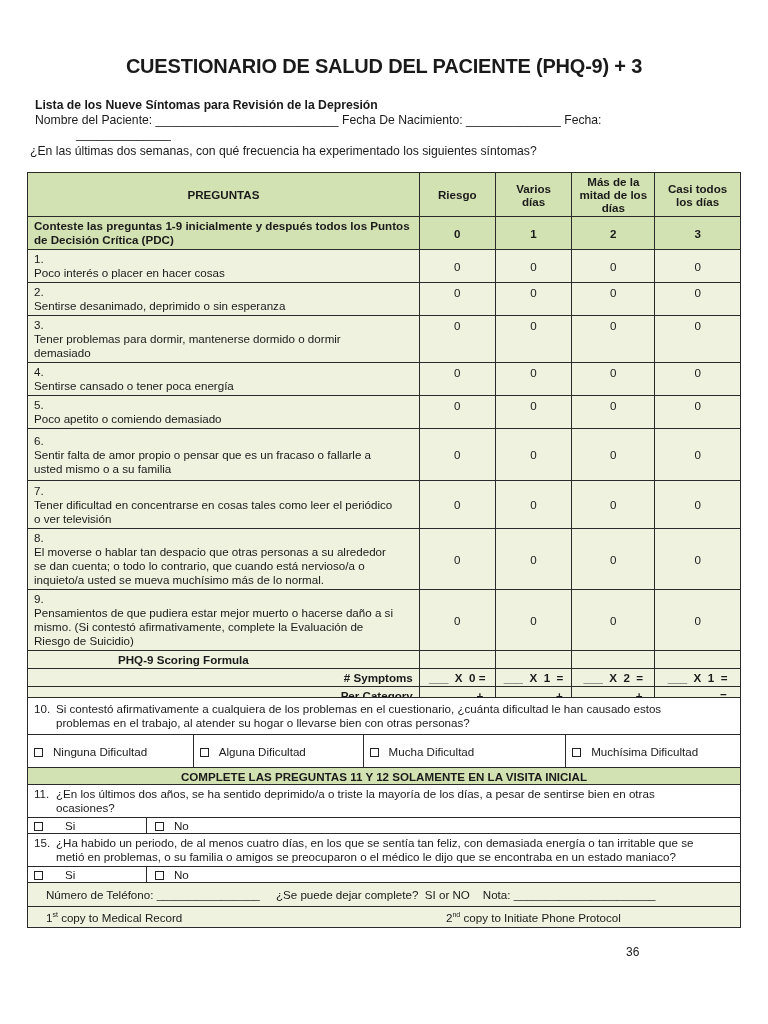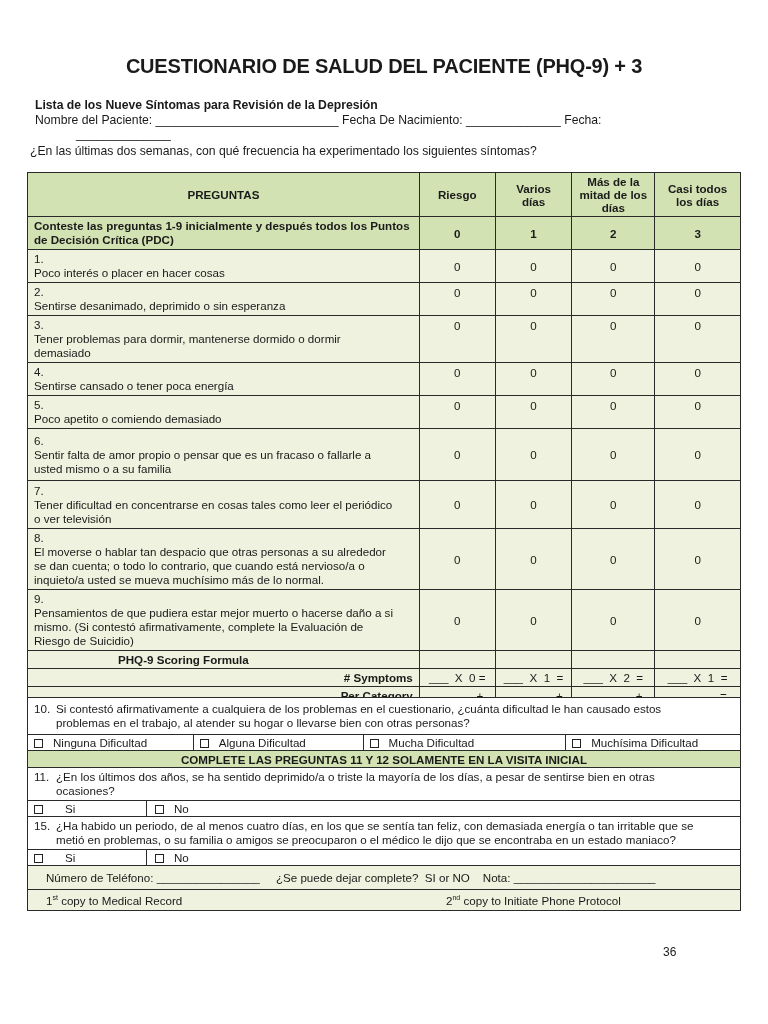--- a/index.html
+++ b/index.html
@@ -16,28 +16,28 @@
   td { border: 1px solid #2a2a2a; vertical-align: middle; }
   .hdr { background: #d3e2b3; font-weight: bold; }
   .row { background: #eef2de; }
   .white { background: #ffffff; }
   .c { text-align: center; }
   .qtext { padding: 2px 6px 2px 6px; line-height: 14px; }
   .qnum { display: inline-block; width: 19px; vertical-align: top; }
   .qbody { display: inline-block; width: 360px; vertical-align: top; }
   .top { vertical-align: top; padding-top: 3px; }
   .right { text-align: right; padding-right: 6px; }
-  .fill { white-space: pre; font-weight: normal; }
+  .fill { white-space: pre; font-weight: bold; }
   .note { padding: 2px 6px; line-height: 14px; }
   .note .qnum { width: 22px; }
   .note .qbody { width: 650px; }
   .cb { display: inline-block; width: 9px; height: 9px; border: 1px solid #222; margin: 0 10px 0 4px; vertical-align: -1px; background: #fff; }
   .opt { padding: 1px 2px; white-space: nowrap; }
   sup { font-size: 7px; }
-  .page-num { position: absolute; top: 945px; left: 663px; font-size: 12px; }
+  .page-num { position: absolute; top: 945px; left: 626px; font-size: 12px; }
 </style>
 </head>
 <body>
 
 <div class="title">CUESTIONARIO DE SALUD DEL PACIENTE (PHQ-9) + 3</div>
 <div class="subhead">Lista de los Nueve Síntomas para Revisión de la Depresión</div>
 <div class="line2">Nombre del Paciente: ___________________________ Fecha De Nacimiento: ______________ Fecha:</div>
 <div class="line3">______________</div>
 <div class="line4">¿En las últimas dos semanas, con qué frecuencia ha experimentado los siguientes síntomas?</div>
 
@@ -177,21 +177,21 @@
       <col style="width:166px">
       <col style="width:170px">
       <col style="width:203px">
       <col style="width:175px">
     </colgroup>
 
   <tbody>
       <tr class="white" style="height:37px">
     <td colspan="4" class="note"><span class="qnum">10.</span><span class="qbody">Si contestó afirmativamente a cualquiera de los problemas en el cuestionario, ¿cuánta dificultad le han causado estos problemas en el trabajo, al atender su hogar o llevarse bien con otras personas?</span></td>
   </tr>
-  <tr class="white" style="height:16px">
+  <tr class="white" style="height:33px">
     <td class="opt"><span class="cb"></span><span>Ninguna Dificultad</span></td>
     <td class="opt"><span class="cb"></span><span>Alguna Dificultad</span></td>
     <td class="opt"><span class="cb"></span><span>Mucha Dificultad</span></td>
     <td class="opt"><span class="cb"></span><span>Muchísima Dificultad</span></td>
   </tr>
   <tr class="hdr" style="height:17px">
     <td colspan="4" class="c">COMPLETE LAS PREGUNTAS 11 Y 12 SOLAMENTE EN LA VISITA INICIAL</td>
   </tr>
 
   <tr class="white" style="height:30px">

